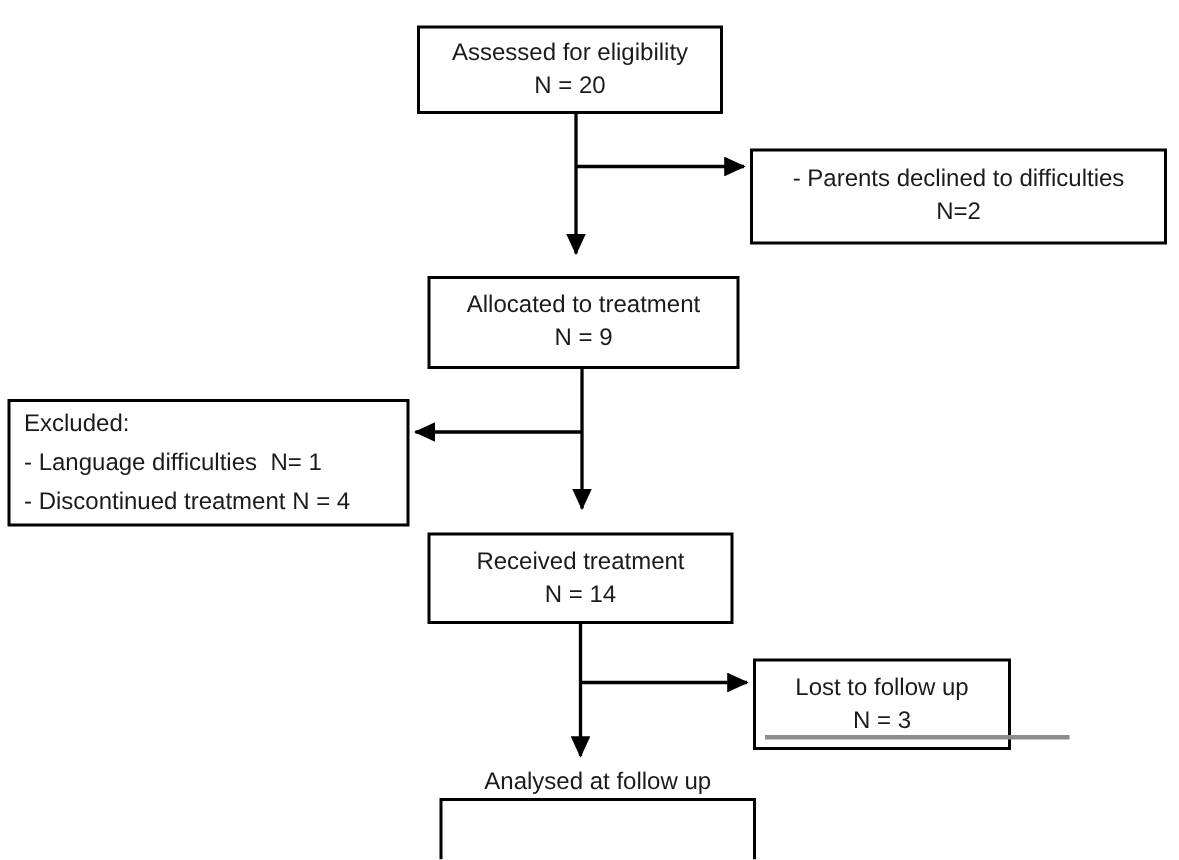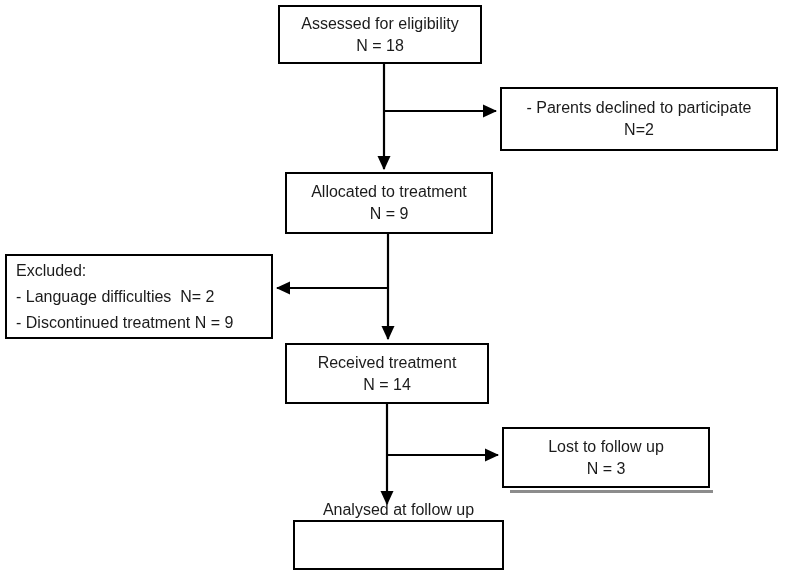--- a/index.html
+++ b/index.html
@@ -29,33 +29,34 @@
     border: 2px solid var(--line, #000000);
     background: var(--background, #ffffff);
     display: flex;
     flex-direction: column;
     justify-content: center;
     align-items: center;
     text-align: center;
     font-size: 16px;
     line-height: 22px;
     white-space: pre;
+    margin-top: 12px;
   }
   .box.left-align {
     align-items: flex-start;
     text-align: right;
     padding-left: 9px;
     line-height: 26px;
   }
   #box-assessed  { left: 278px; top: 5px;   width: 204px; height: 59px; }
   #box-declined  { left: 500px; top: 87px;  width: 278px; height: 64px; }
   #box-allocated { left: 285px; top: 172px; width: 208px; height: 62px; text-align: right; }
   #box-excluded  { left: 5px;   top: 254px; width: 268px; height: 85px; }
   #box-received  { left: 285px; top: 343px; width: 204px; height: 61px; justify-content: center; }
-  #box-lost      { left: 502px; top: 427px; width: 208px; height: 61px; }
+  #box-lost      { left: 502px; top: 427px; width: 172px; height: 61px; }
   #box-analysed  { left: 293px; top: 520px; width: 211px; height: 50px; gap: 48px; }
   .shadow-line {
     position: absolute;
     left: 510px; top: 490px;
     width: 203px; height: 3px;
     background: var(--shadow, #8c8c8c);
   }
 </style>
 </head>
 <body>
@@ -71,37 +72,37 @@
     <line x1="384" y1="64" x2="384" y2="169" marker-end="url(#ah)"></line>
     <line x1="384" y1="111" x2="496" y2="111" marker-end="url(#ah)"></line>
     <line x1="388" y1="234" x2="388" y2="339" marker-end="url(#ah)"></line>
     <line x1="388" y1="288" x2="277" y2="288" marker-end="url(#ah)"></line>
     <line x1="387" y1="404" x2="387" y2="504" marker-end="url(#ah)"></line>
     <line x1="387" y1="455" x2="498" y2="455" marker-end="url(#ah)"></line>
   </svg>
 
   <div class="box" id="box-assessed">
     <div>Assessed for eligibility</div>
-    <div>N = 18</div>
+    <div>N = 20</div>
   </div>
 
   <div class="box" id="box-declined">
-    <div>- Parents declined to participate</div>
+    <div>- Parents declined to difficulties</div>
     <div>N=2</div>
   </div>
 
   <div class="box" id="box-allocated">
     <div>Allocated to treatment</div>
     <div>N = 9</div>
   </div>
 
   <div class="box left-align" id="box-excluded">
     <div>Excluded:</div>
-    <div>- Language difficulties  N= 2</div>
-    <div>- Discontinued treatment N = 9</div>
+    <div>- Language difficulties  N= 1</div>
+    <div>- Discontinued treatment N = 4</div>
   </div>
 
   <div class="box" id="box-received">
     <div>Received treatment</div>
     <div>N = 14</div>
   </div>
 
   <div class="box" id="box-lost">
     <div>Lost to follow up</div>
     <div>N = 3</div>

